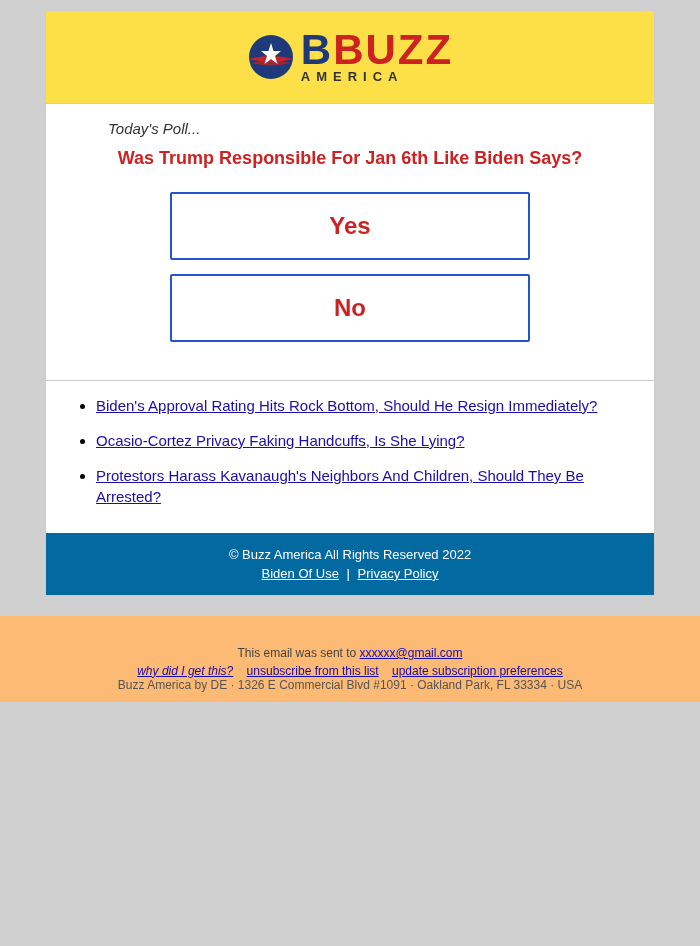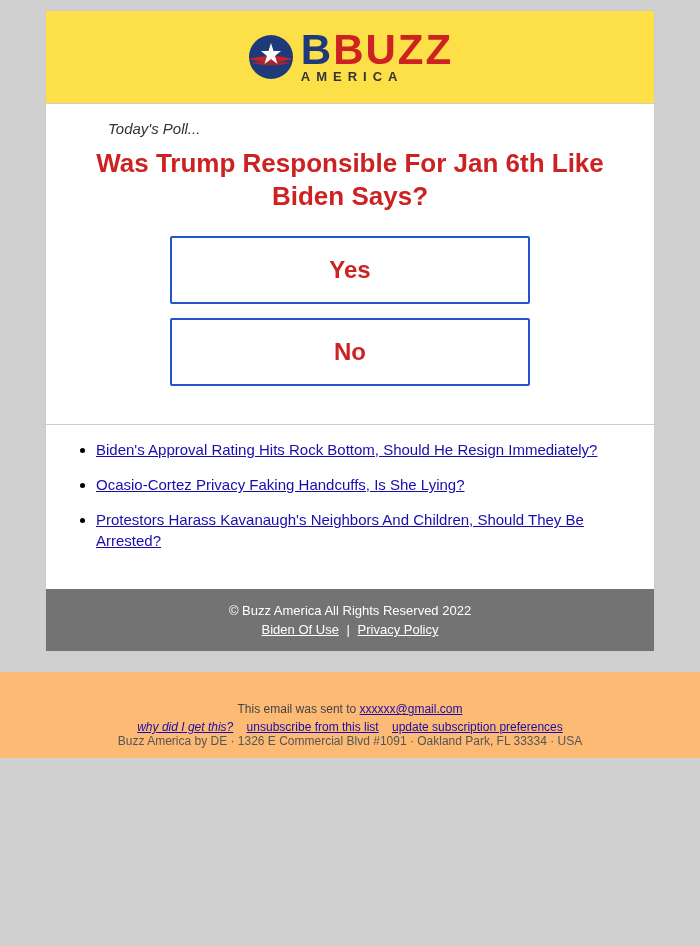--- a/index.html
+++ b/index.html
@@ -77,21 +77,21 @@
 
     .today-poll {
       font-style: italic;
       font-size: 15px;
       color: #333;
       margin-bottom: 10px;
       margin-left: 32px;
     }
 
     .poll-question {
-      font-size: 26px;
+      font-size: 18px;
       font-weight: bold;
       color: #cc2222;
       text-align: center;
       margin-bottom: 22px;
       line-height: 1.3;
     }
 
     .poll-btn {
       display: block;
       width: 100%;
@@ -103,42 +103,42 @@
       color: #cc2222;
       font-size: 24px;
       font-weight: bold;
       text-align: center;
       cursor: pointer;
       border-radius: 2px;
     }
 
     
     .news-section {
-      padding: 14px 30px 24px 30px;
+      padding: 14px 30px 12px 30px;
     }
 
     .news-list {
       list-style: disc;
       padding-left: 20px;
     }
 
     .news-list li {
       margin-bottom: 14px;
     }
 
     .news-list a {
       color: #1a0dab;
       text-decoration: underline;
       font-size: 15px;
       line-height: 1.4;
     }
 
     
     .footer-section {
-      background: #737373;
+      background: #0369a1;
       text-align: center;
       padding: 14px 10px;
       color: #fff;
       font-size: 13px;
     }
 
     .footer-section .copyright {
       color: #fff;
       margin-bottom: 4px;
     }

